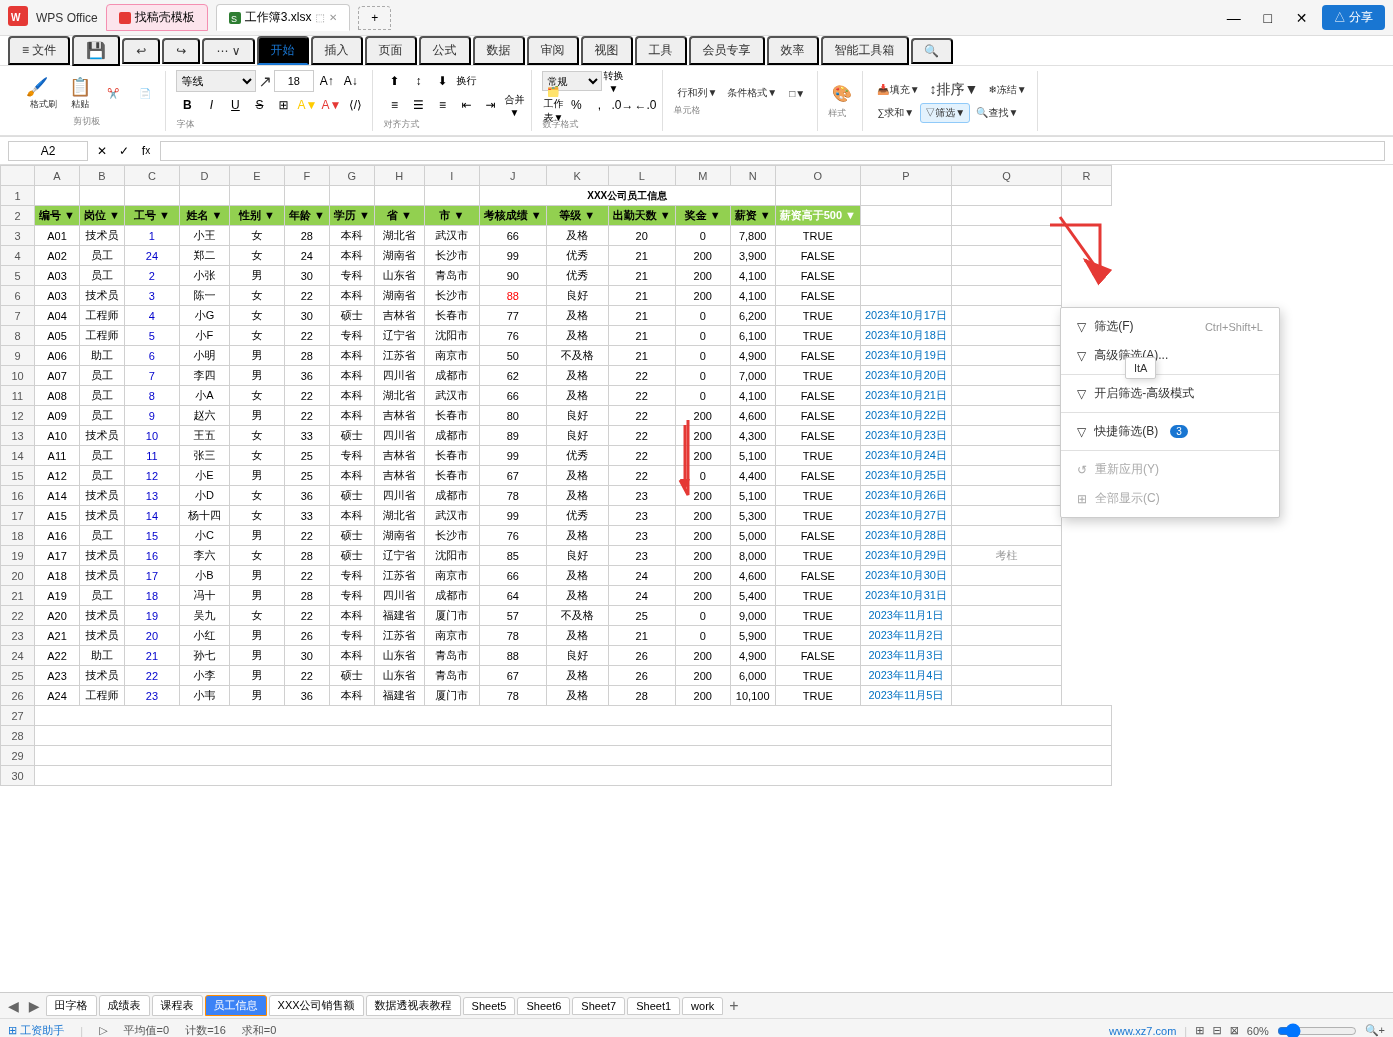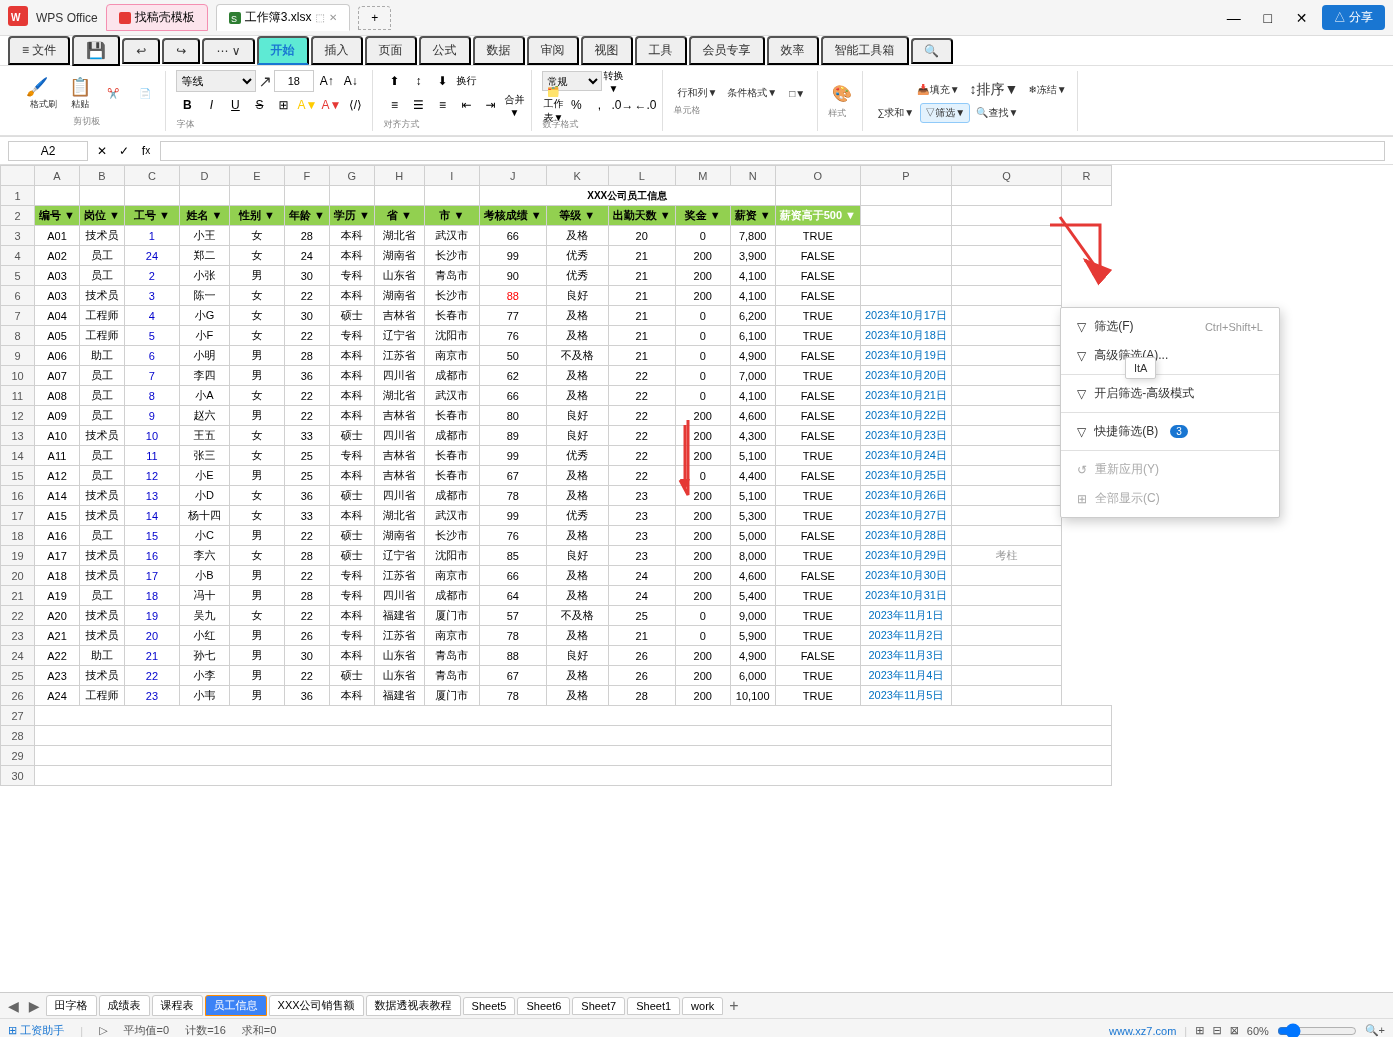--- a/index.html
+++ b/index.html
@@ -13,21 +13,21 @@
     .tab-item.active { background: #fff; border-bottom: 1px solid #fff; }
     .title-bar-center { flex: 1; text-align: center; font-size: 12px; color: #333; }
     .title-bar-right { display: flex; align-items: center; gap: 6px; }
     .title-btn { width: 28px; height: 28px; border: none; background: transparent; cursor: pointer; font-size: 14px; display: flex; align-items: center; justify-content: center; border-radius: 4px; }
     .share-btn { background: #1976d2; color: #fff; border: none; border-radius: 4px; padding: 4px 12px; cursor: pointer; font-size: 12px; }
 
     
     .ribbon { background: #fff; border-bottom: 1px solid #ddd; }
     .ribbon-tabs { display: flex; align-items: center; padding: 0 8px; height: 30px; border-bottom: 1px solid #e0e0e0; gap: 2px; }
     .ribbon-tab { padding: 4px 12px; cursor: pointer; font-size: 12px; color: #333; border-radius: 4px 4px 0 0; }
-    .ribbon-tab.active { background: #5eead4; color: #1976d2; border-bottom: 2px solid #1976d2; font-weight: bold; }
+    .ribbon-tab.active { background: #000000; color: #1976d2; border-bottom: 2px solid #1976d2; font-weight: normal; }
     .ribbon-btn { border: none; background: transparent; cursor: pointer; padding: 2px 4px; border-radius: 3px; display: flex; flex-direction: column; align-items: center; font-size: 10px; color: #333; min-width: 28px; }
 
     
     .formula-bar { display: flex; align-items: center; padding: 2px 8px; border-bottom: 1px solid #ddd; background: #fff; height: 28px; gap: 4px; }
     .cell-ref { border: 1px solid #ccc; padding: 2px 6px; font-size: 12px; width: 80px; text-align: center; background: #fff; }
     .formula-icons { display: flex; gap: 2px; }
     .formula-icon { width: 20px; height: 20px; border: none; background: transparent; cursor: pointer; font-size: 12px; display: flex; align-items: center; justify-content: center; }
     .formula-input { flex: 1; border: 1px solid #ccc; padding: 2px 6px; font-size: 12px; background: #fff; }
 
     
@@ -216,21 +216,21 @@
       <div style="display:flex;gap:2px;align-items:center;">
         <button class="ribbon-btn">
           <span style="font-size:16px;">🎨</span>
         </button>
       </div>
       <span style="font-size:9px;color:#888;">样式</span>
     </div>
 
     <div style="display:flex;flex-direction:column;padding:0 6px;border-right:1px solid #e0e0e0;min-height:60px;justify-content:center;gap:2px;">
       <div style="display:flex;gap:2px;align-items:center;">
-        <button class="ribbon-btn" style="font-size:10px;margin-left:40px;">📥填充▼</button>
+        <button class="ribbon-btn" style="font-size:10px;">📥填充▼</button>
         <button class="ribbon-btn" style="font-size:14px;">↕排序▼</button>
         <button class="ribbon-btn" style="font-size:10px;">❄冻结▼</button>
       </div>
       <div style="display:flex;gap:2px;align-items:center;">
         <button class="ribbon-btn" style="font-size:10px;">∑求和▼</button>
         <button class="ribbon-btn" style="font-size:10px;background:#e3f2fd;border:1px solid #90caf9;">▽筛选▼</button>
         <button class="ribbon-btn" style="font-size:10px;">🔍查找▼</button>
       </div>
     </div>
   </div>

